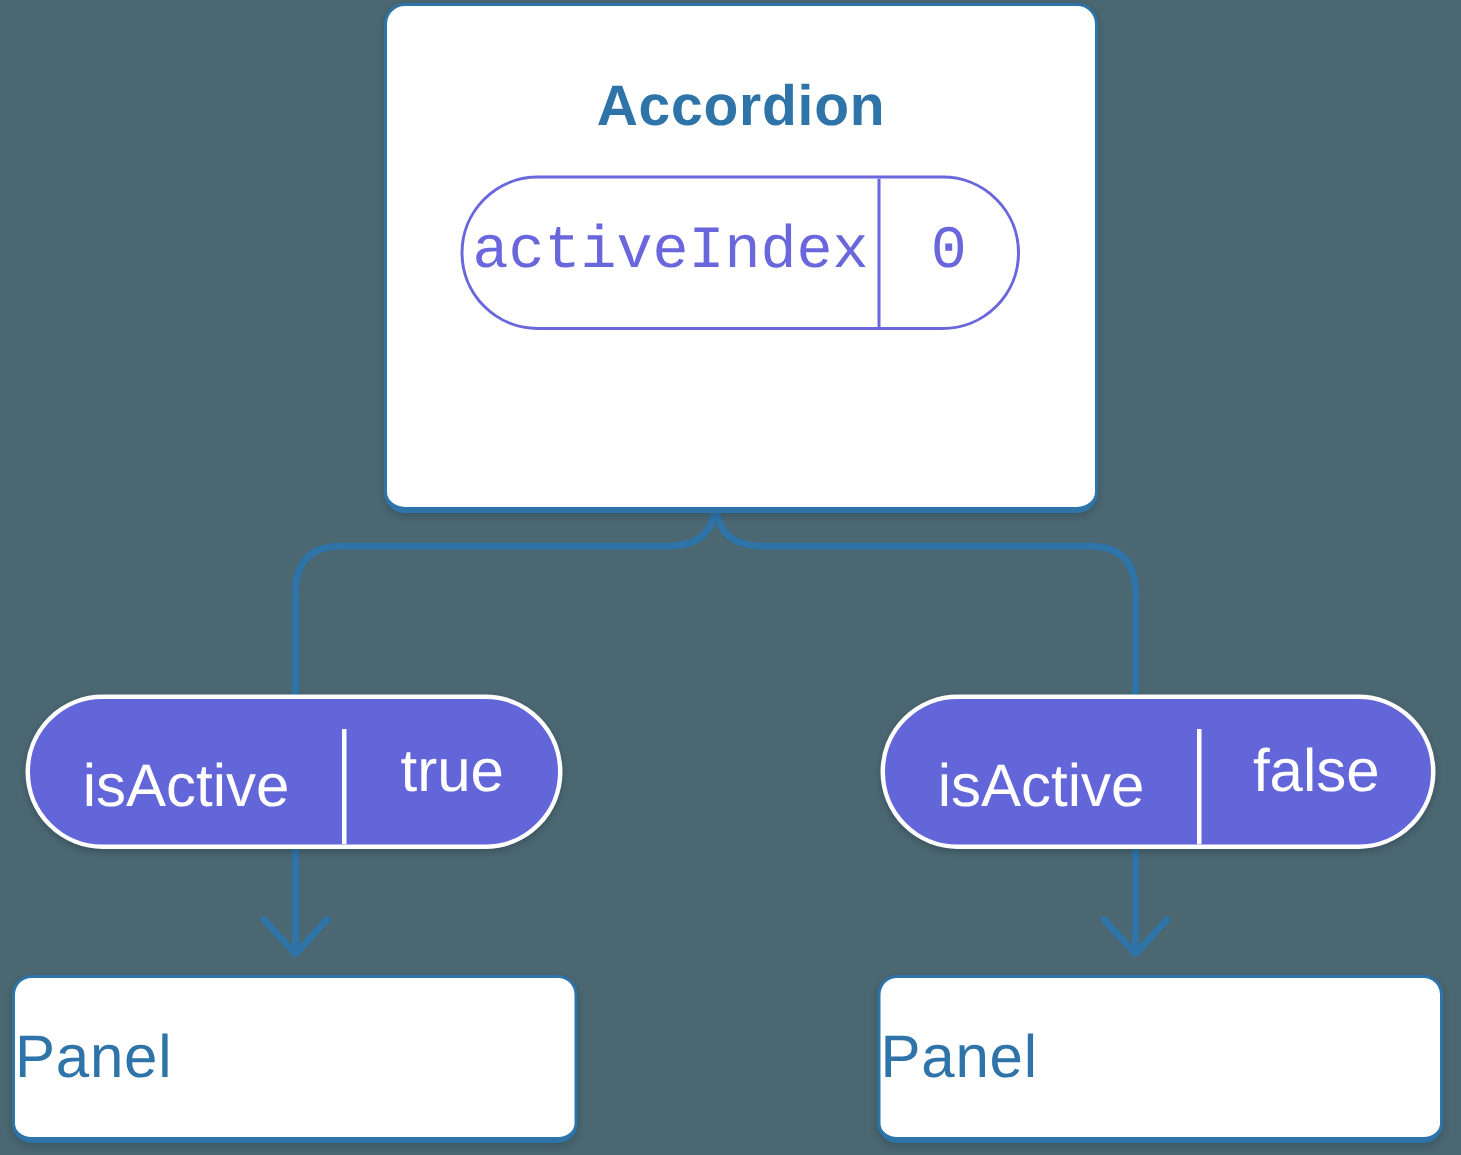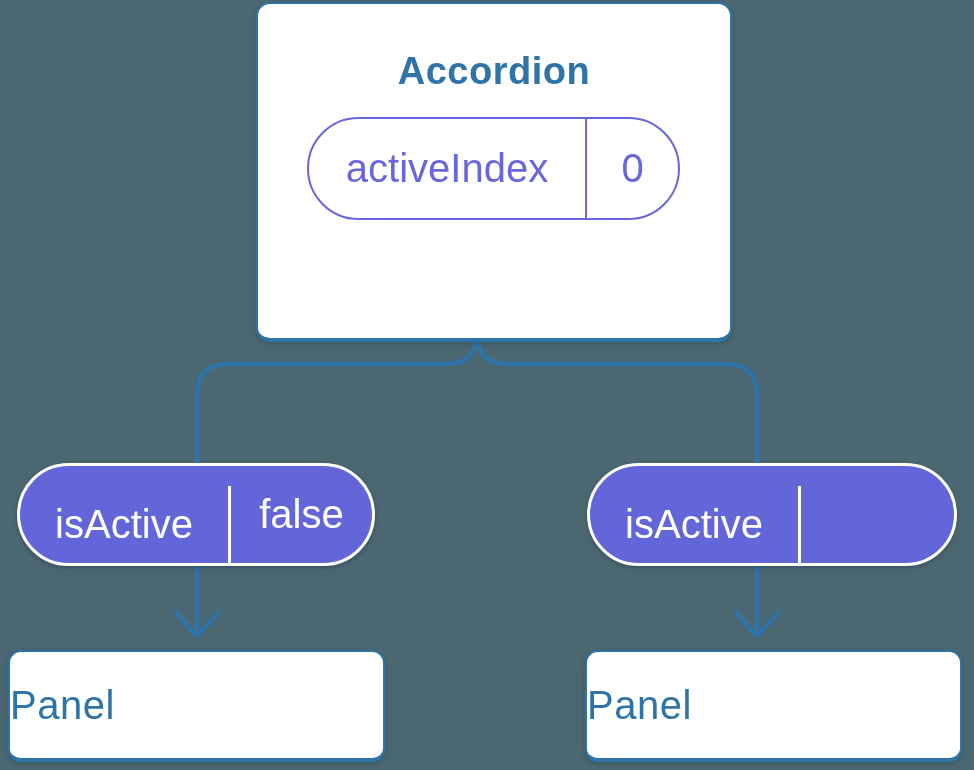--- a/index.html
+++ b/index.html
@@ -64,20 +64,21 @@
   .state-pill {
     position: absolute;
     left: 49px; top: 113px;
     width: 373px; height: 103px;
     background: var(--box-white);
     border: 2.5px solid var(--pill-outline-purple);
     border-radius: 999px;
     display: flex;
     align-items: stretch;
     overflow: hidden;
+    font-family: Liberation Mono, monospace;
   }
   .state-pill .cell-name {
     flex: 0 0 278px;
     border-right: 2.5px solid var(--pill-outline-purple);
     display: flex;
     align-items: center;
     justify-content: center;
     font-size: 40px;
     color: var(--pill-outline-purple);
   }
@@ -162,25 +163,26 @@
   <div class="root-box">
     <div class="root-title">Accordion</div>
     <div class="state-pill">
       <span class="cell-name">activeIndex</span>
       <span class="cell-value">0</span>
     </div>
   </div>
 
   <div class="prop-pill left">
     <span class="cell-name">isActive</span>
-    <span class="cell-value">false</span>
+    <span class="cell-value">true</span>
   </div>
 
   <div class="prop-pill right">
     <span class="cell-name">isActive</span>
+    <span class="cell-value">false</span>
   </div>
 
   <div class="panel-box left">
     <span class="panel-label">Panel</span>
   </div>
 
   <div class="panel-box right">
     <span class="panel-label">Panel</span>
   </div>
 

